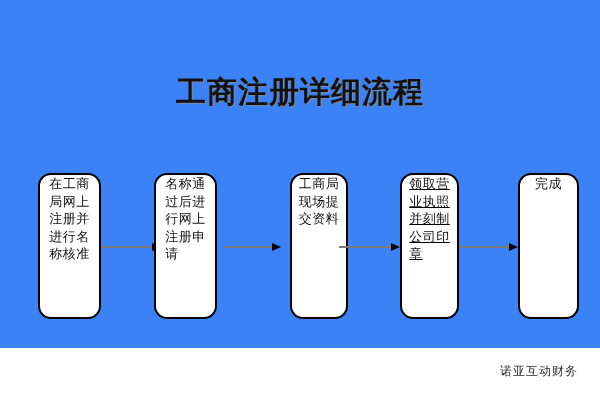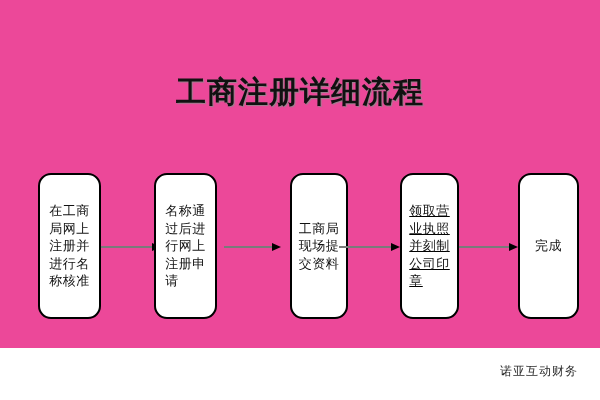--- a/index.html
+++ b/index.html
@@ -12,21 +12,21 @@
     background: #ffffff;
     font-family: "DejaVu Sans", "Liberation Sans", sans-serif;
     overflow: hidden;
     position: relative;
   }
 
   #canvas {
     position: relative;
     width: 600px;
     height: 348px;
-    background: #ec4899;
+    background: #3b82f6;
   }
 
   
   #chart-title {
     position: absolute;
     left: 0;
     top: 74px;
     width: 600px;
     text-align: center;
     font-size: 30px;
@@ -49,21 +49,21 @@
 
   .flow-node {
     position: absolute;
     top: 0;
     height: 146px;
     box-sizing: border-box;
     border: 2px solid #000000;
     border-radius: 13px;
     background: #ffffff;
     display: flex;
-    align-items: center;
+    align-items: flex-start;
     justify-content: center;
   }
 
   .node-text {
     font-size: 13px;
     line-height: 17.5px;
     color: #111111;
     text-align: left;
     letter-spacing: 0.5px;
     white-space: pre-line;

